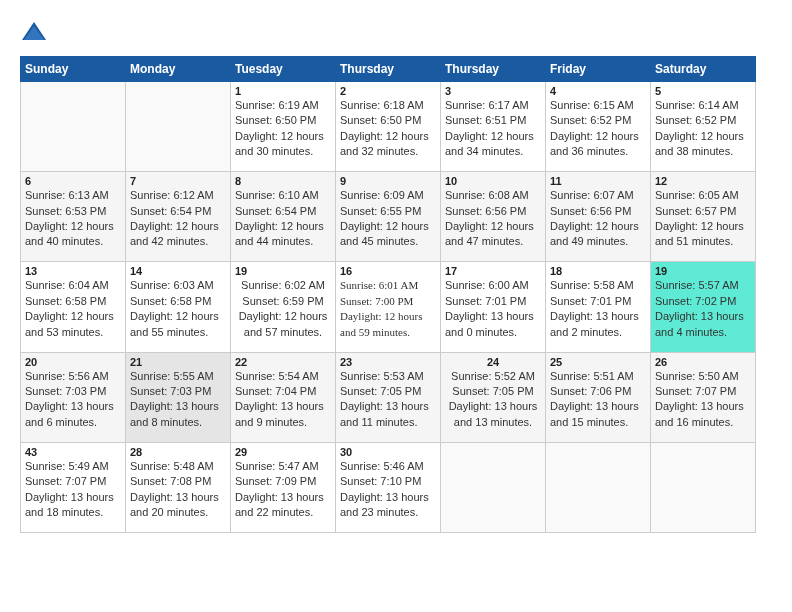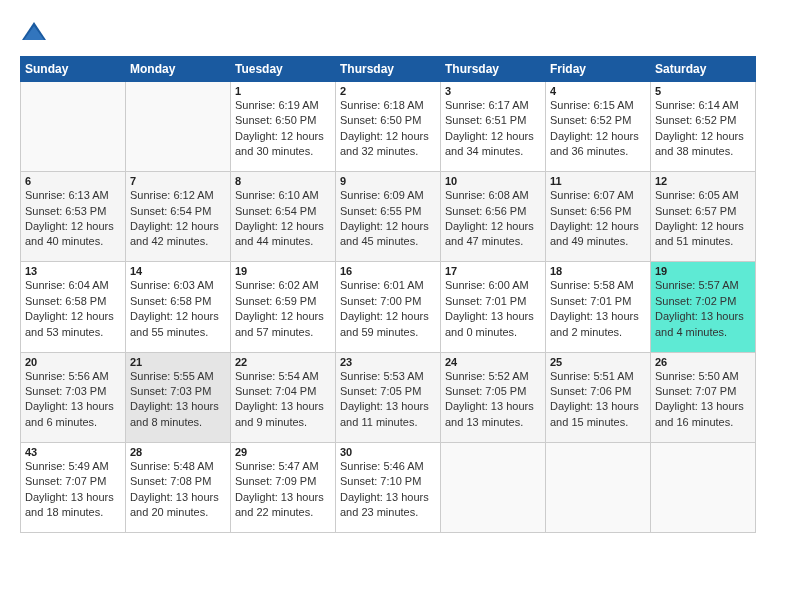--- a/index.html
+++ b/index.html
@@ -240,28 +240,28 @@
           </td>
           <td style="background: rgb(255, 255, 255);">
             <span class="day-num">14</span>
             <div class="day-info" style="white-space: pre-line;">Sunrise: 6:03 AM
 Sunset: 6:58 PM
 Daylight: 12 hours
 and 55 minutes.</div>
           </td>
           <td style="background: rgb(255, 255, 255);">
             <span class="day-num">19</span>
-            <div class="day-info" style="white-space: pre-line;">Sunrise: 6:02 AM
+            <div class="day-info" style="white-space: pre-line; text-align: center;">Sunrise: 6:02 AM
 Sunset: 6:59 PM
 Daylight: 12 hours
 and 57 minutes.</div>
           </td>
           <td style="background: rgb(255, 255, 255);">
             <span class="day-num">16</span>
-            <div class="day-info" style="white-space: pre-line;">Sunrise: 6:01 AM
+            <div class="day-info" style="white-space: pre-line; font-family: Liberation Serif, serif;">Sunrise: 6:01 AM
 Sunset: 7:00 PM
 Daylight: 12 hours
 and 59 minutes.</div>
           </td>
           <td style="background: rgb(255, 255, 255);">
             <span class="day-num">17</span>
             <div class="day-info" style="white-space: pre-line;">Sunrise: 6:00 AM
 Sunset: 7:01 PM
 Daylight: 13 hours
 and 0 minutes.</div>
@@ -303,21 +303,21 @@
 Daylight: 13 hours
 and 9 minutes.</div>
           </td>
           <td style="background: rgb(245, 245, 245);">
             <span class="day-num">23</span>
             <div class="day-info" style="white-space: pre-line;">Sunrise: 5:53 AM
 Sunset: 7:05 PM
 Daylight: 13 hours
 and 11 minutes.</div>
           </td>
-          <td style="background: rgb(245, 245, 245);">
+          <td style="background: rgb(245, 245, 245); text-align: center;">
             <span class="day-num">24</span>
             <div class="day-info" style="white-space: pre-line;">Sunrise: 5:52 AM
 Sunset: 7:05 PM
 Daylight: 13 hours
 and 13 minutes.</div>
           </td>
           <td style="background: rgb(245, 245, 245);">
             <span class="day-num">25</span>
             <div class="day-info" style="white-space: pre-line;">Sunrise: 5:51 AM
 Sunset: 7:06 PM

